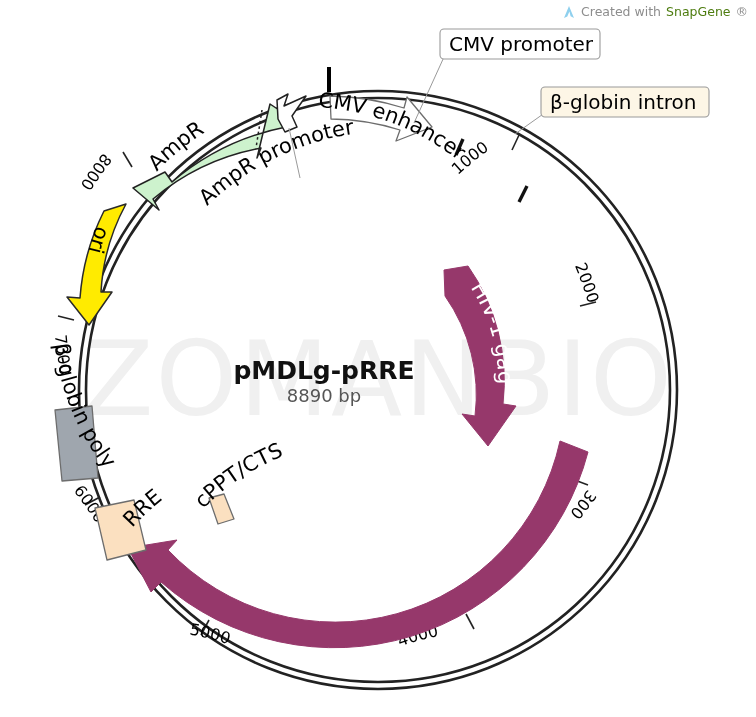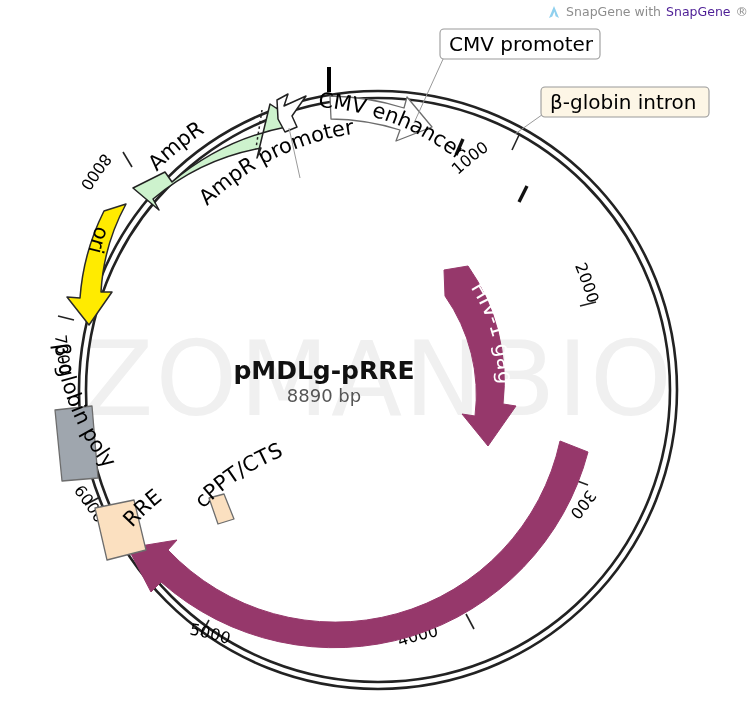--- a/index.html
+++ b/index.html
@@ -16,21 +16,21 @@
   .tick-label{font-family:"DejaVu Sans","Liberation Sans",sans-serif;font-size:16px;fill:#000;}
   .plasmid-name{font-family:"DejaVu Sans","Liberation Sans",sans-serif;font-size:25px;font-weight:bold;fill:#111;}
   .plasmid-size{font-family:"DejaVu Sans","Liberation Sans",sans-serif;font-size:18px;fill:#555;}
   .watermark{font-family:"DejaVu Sans","Liberation Sans",sans-serif;font-size:104px;fill:#f0f0f0;letter-spacing:2px;}
   .callout-box{fill:#ffffff;stroke:#9a9a9a;stroke-width:1.1;}
   .callout-box-cream{fill:#fdf6e6;stroke:#9a9a9a;stroke-width:1.1;}
   .callout-text{font-family:"DejaVu Sans","Liberation Sans",sans-serif;font-size:20px;fill:#000;}
   .leader{stroke:#9a9a9a;stroke-width:1;fill:none;}
   .credit{position:absolute;top:4px;right:8px;font-size:12.5px;color:#8d8d8d;
           font-family:"DejaVu Sans","Liberation Sans",sans-serif;display:flex;align-items:center;gap:5px;}
-  .credit .brand-a{color:#4c1d95;}
+  .credit .brand-a{color:#4d7c0f;}
   .credit .sg-logo{display:inline-block;}
 </style>
 </head>
 <body>
 
 <div id="map-root">
   <svg width="756" height="717" viewBox="0 0 756 717" xmlns="http://www.w3.org/2000/svg">
 
     <defs>
 
@@ -169,16 +169,16 @@
     <text class="plasmid-size" x="324" y="402" text-anchor="middle">8890 bp</text>
   </svg>
 </div>
 
 <div class="credit">
   <span class="sg-logo">
     <svg width="14" height="14" viewBox="0 0 14 14">
       <path d="M7 1 L12 13 L8.6 11.2 L7.4 6.6 L5.3 11.4 L2 13 Z" fill="#8fd0ee"></path>
     </svg>
   </span>
-  <span>SnapGene with </span>
+  <span>Created with </span>
   <span class="brand-a">SnapGene</span>
   <span>®</span>
 </div>
 
 </body></html>

